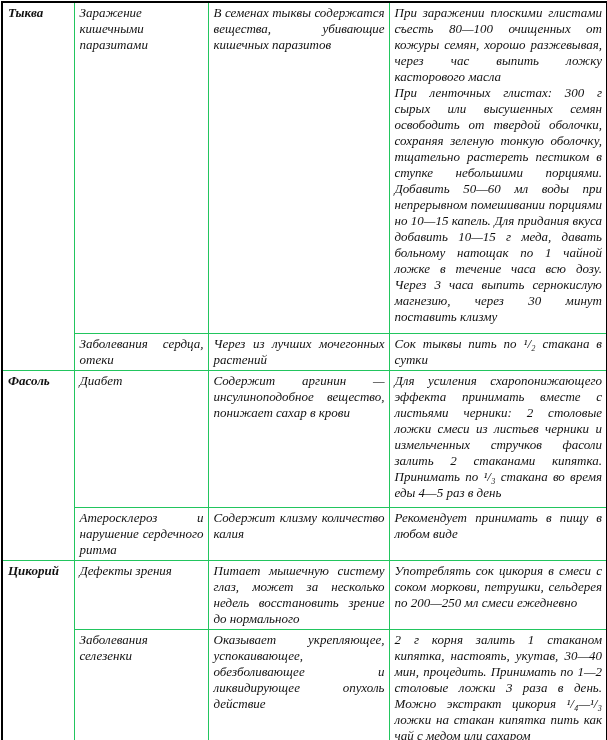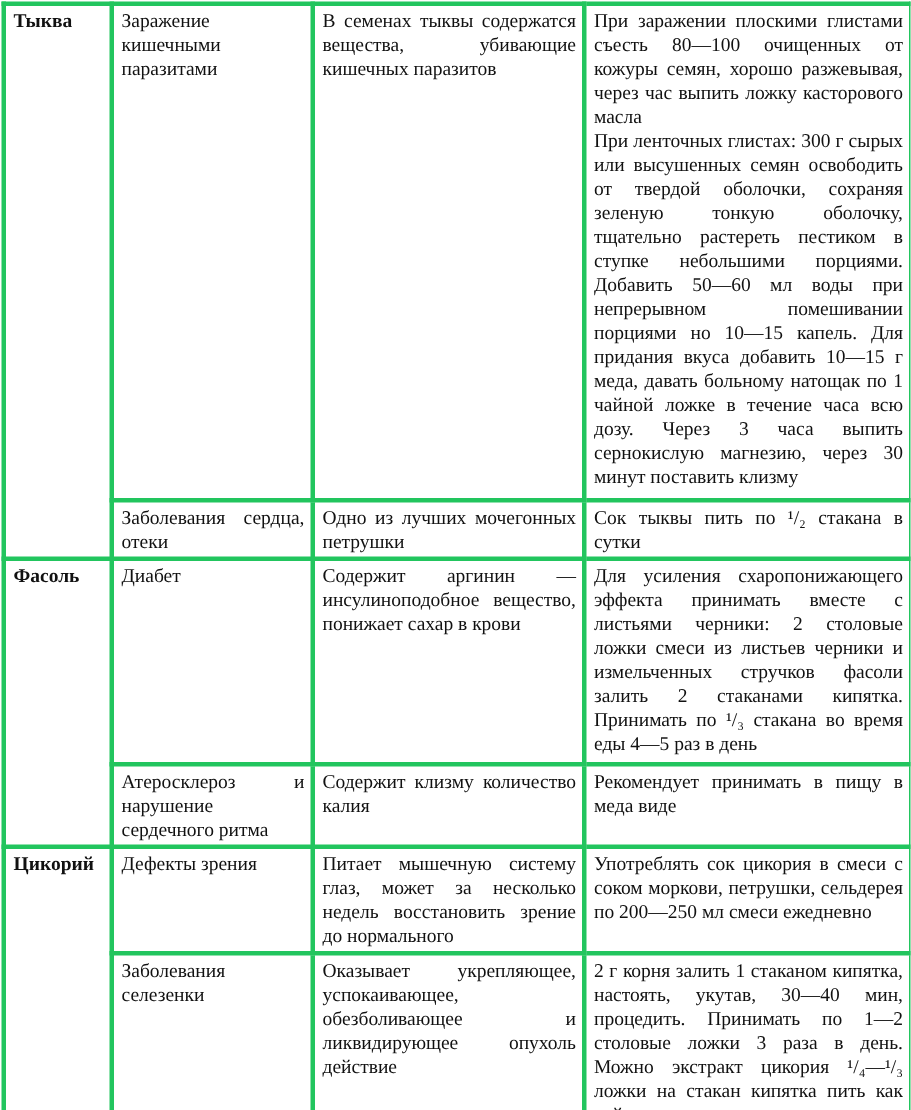--- a/index.html
+++ b/index.html
@@ -19,28 +19,29 @@
     table-layout: fixed;
     width: 605px;
     height: 737px;
     border: 2px solid #000000;
     font-family: "Liberation Serif", "DejaVu Serif", serif;
     font-size: 13px;
     line-height: 16px;
     color: #111111;
   }
   table.remedies td {
-    border: 3px solid #22c55e;
+    border: 1px solid #22c55e;
     vertical-align: top;
     padding: 2px 4px 2px 5px;
     text-align: justify;
     white-space: pre-line;
     overflow: hidden;
     overflow-wrap: break-word;
     hyphens: auto;
+    font-style: italic;
   }
   td.plant {
     font-weight: bold;
     text-align: left;
   }
   tr.r1 { height: 331px; }
   tr.r2 { height: 35px; margin-left: 42px; }
   tr.r3 { height: 137px; margin-left: 12px; }
   tr.r4 { height: 52px; margin-top: 12px; }
   tr.r5 { height: 63px; }
@@ -60,33 +61,33 @@
     <tbody>
       <tr class="r1">
         <td class="plant" rowspan="2">Тыква</td>
         <td>Заражение кишечными паразитами</td>
         <td>В семенах тыквы содержатся вещества, убивающие кишечных паразитов</td>
         <td>При заражении плоскими глистами съесть 80—100 очищенных от кожуры семян, хорошо разжевывая, через час выпить ложку касторового масла
 При ленточных глистах: 300 г сырых или высушенных семян освободить от твердой оболочки, сохраняя зеленую тонкую оболочку, тщательно растереть пестиком в ступке небольшими порциями. Добавить 50—60 мл воды при непрерывном помешивании порциями но 10—15 капель. Для придания вкуса добавить 10—15 г меда, давать больному натощак по 1 чайной ложке в течение часа всю дозу. Через 3 часа выпить сернокислую магнезию, через 30 минут поставить клизму</td>
       </tr>
       <tr class="r2">
         <td>Заболевания сердца, отеки</td>
-        <td>Одно из лучших мочегонных петрушки</td>
+        <td>Через из лучших мочегонных растений</td>
         <td>Сок тыквы пить по ¹/₂ стакана в сутки</td>
       </tr>
       <tr class="r3">
         <td class="plant" rowspan="2">Фасоль</td>
         <td>Диабет</td>
         <td>Содержит аргинин — инсулиноподобное вещество, понижает сахар в крови</td>
         <td>Для усиления схаропонижающего эффекта принимать вместе с листьями черники: 2 столовые ложки смеси из листьев черники и измельченных стручков фасоли залить 2 стаканами кипятка. Принимать по ¹/₃ стакана во время еды 4—5 раз в день</td>
       </tr>
       <tr class="r4">
         <td>Атеросклероз и нарушение сердечного ритма</td>
         <td>Содержит клизму количество калия</td>
-        <td>Рекомендует принимать в пищу в меда виде</td>
+        <td>Рекомендует принимать в пищу в любом виде</td>
       </tr>
       <tr class="r5">
         <td class="plant" rowspan="2">Цикорий</td>
         <td>Дефекты зрения</td>
         <td>Питает мышечную систему глаз, может за несколько недель восстановить зрение до нормального</td>
         <td>Употреблять сок цикория в смеси с соком моркови, петрушки, сельдерея по 200—250 мл смеси ежедневно</td>
       </tr>
       <tr class="r6">
         <td>Заболевания селезенки</td>
         <td>Оказывает укрепляющее, успокаивающее, обезболивающее и ликвидирующее опухоль действие</td>

